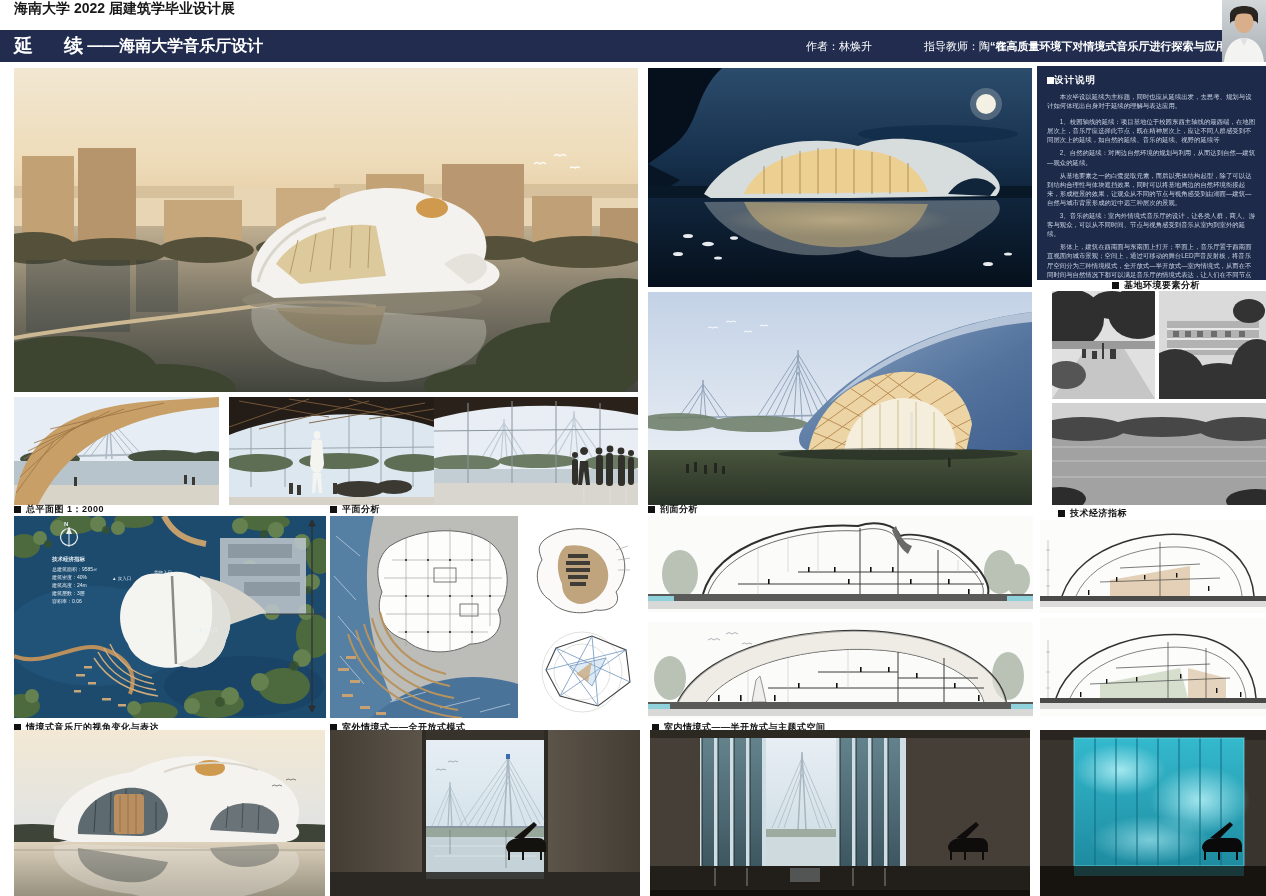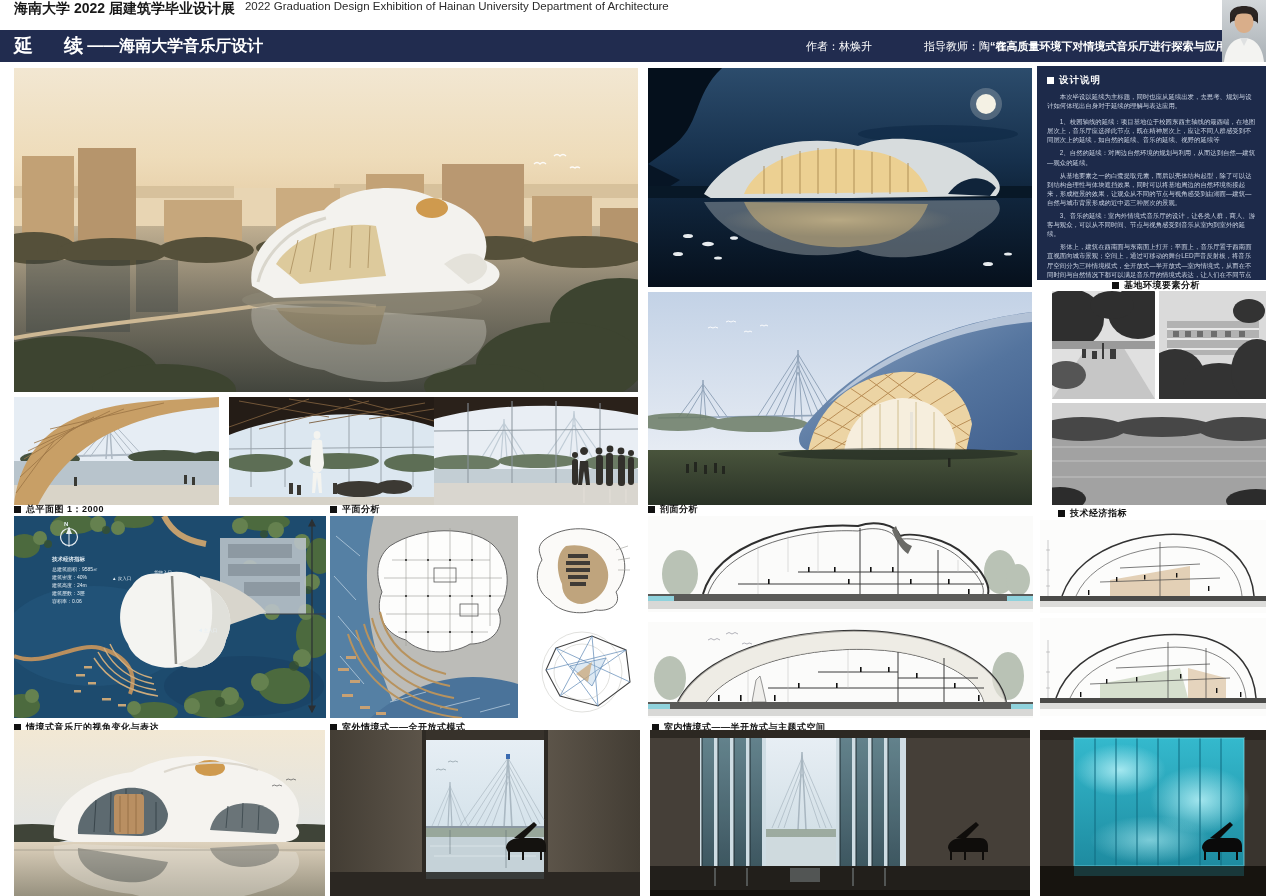--- a/index.html
+++ b/index.html
@@ -15,21 +15,21 @@
   .tbar .sub{font-size:16px;font-weight:bold;margin-left:2px;white-space:nowrap;}
   .tbar .author{position:absolute;left:806px;font-size:11px;white-space:pre;}
   .tbar .advisor{position:absolute;left:880px;font-size:11px;white-space:pre;margin-left:44px;}
   .tbar .quote{position:absolute;left:990px;font-size:11px;font-weight:bold;white-space:nowrap;}
   
   .slabel{position:absolute;display:flex;align-items:center;gap:5px;height:12px;}
   .slabel .sq{width:7px;height:7px;background:#111;flex:0 0 auto;}
   .slabel .t{font-size:9px;font-weight:bold;color:#111;letter-spacing:.5px;white-space:nowrap;}
   
   .notes{position:absolute;left:1037px;top:66px;width:229px;height:214px;background:#1d2a4a;color:#dde3ee;padding:8px 10px 6px 10px;overflow:hidden;}
-  .notes .nhead{display:flex;align-items:center;gap:5px;margin-bottom:5px;}
+  .notes .nhead{display:flex;align-items:center;margin-bottom:5px;}
   .notes .nhead .sq{width:7px;height:7px;background:#fff;}
   .notes .nhead .t{font-size:9.5px;font-weight:bold;color:#fff;letter-spacing:1px;}
   .notes p{margin:0 0 4px 0;font-size:6.4px;line-height:1.42;text-indent:2em;color:#ccd4e4;}
   .notes p.gap{margin-top:7px;}
   .img{position:absolute;overflow:hidden;}
   .img svg{display:block;}
   
   .ov{position:absolute;color:#e7f0f6;white-space:nowrap;}
 </style>
 </head>
@@ -41,21 +41,20 @@
       <path d="M6,20 C6,14 12,10 20,10 L38,10 C43,10 46,13 46,18 L46,24 L42,24 L42,32 L40,32 L40,24 L24,24 L24,32 L22,32 L22,24 L10,24 L10,32 L8,32 L8,24 Z"></path>
       <path d="M14,10 L34,-6 L37,-3 L24,10 Z"></path>
     </g>
   </defs>
 </svg>
 
 <div id="poster">
 
   <div class="hdr">
     <span class="cn">海南大学 2022 届建筑学毕业设计展</span>
-    <span class="en">2022 Graduation Design Exhibition of Hainan University Department of Architecture</span>
   </div>
 
   <div class="tbar">
     <span class="main">延    续</span>
     <span class="sub">——海南大学音乐厅设计</span>
     <span class="author">作者：林焕升</span>
     <span class="advisor">指导教师：陶  锋</span>
     <span class="quote">“在高质量环境下对情境式音乐厅进行探索与应用”</span>
   </div>
 

